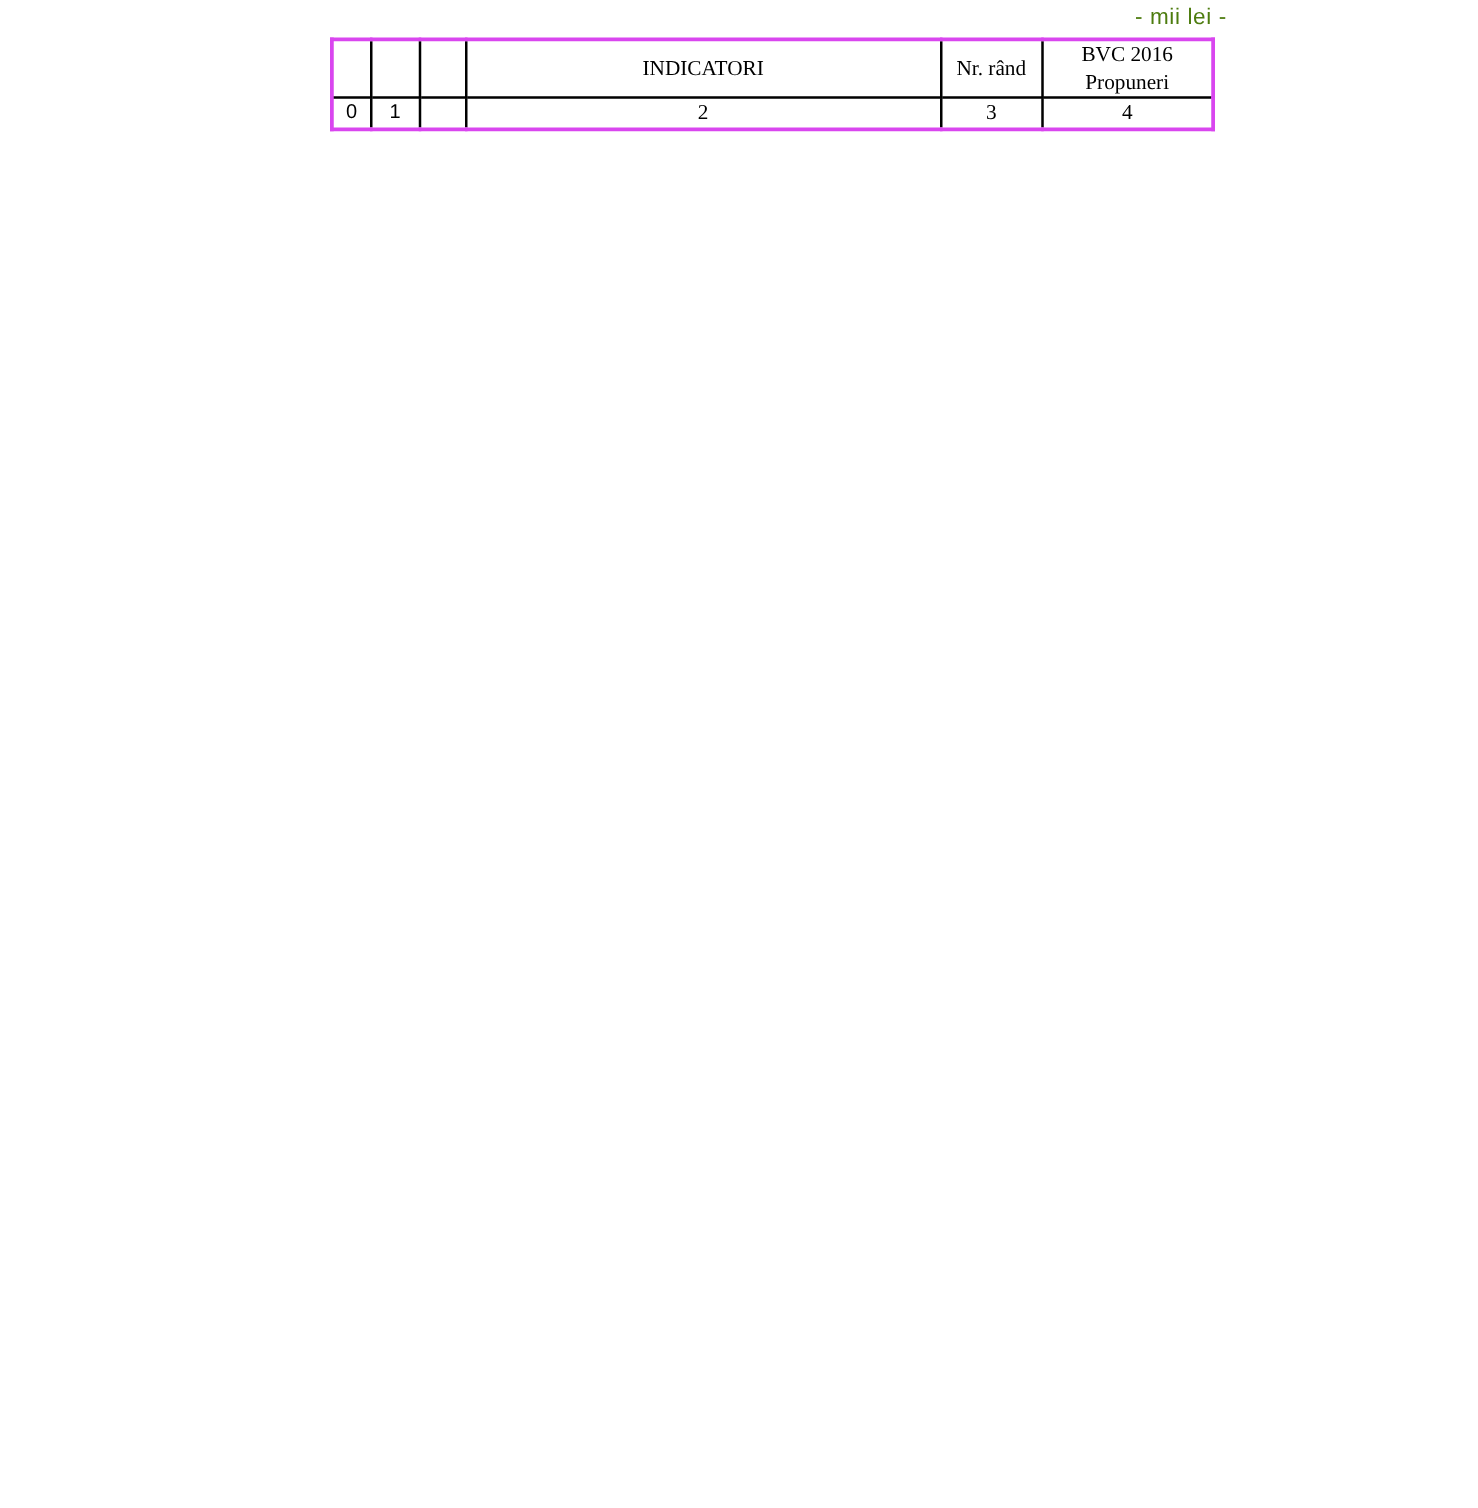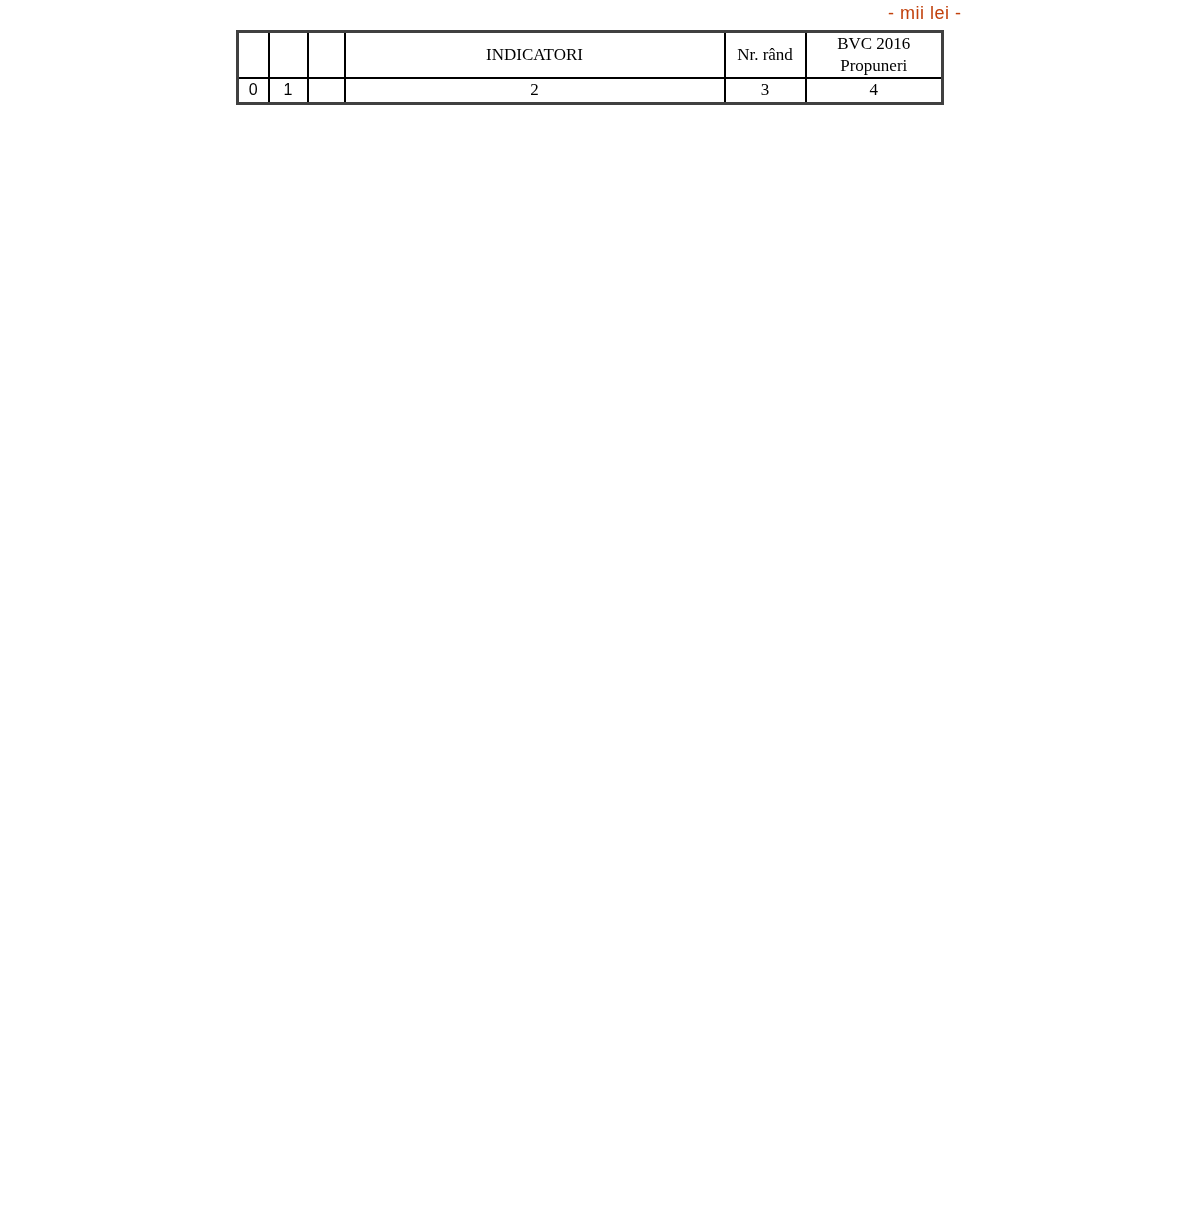--- a/index.html
+++ b/index.html
@@ -5,32 +5,32 @@
   html, body { margin: 0; padding: 0; }
   body {
     width: 1182px; height: 1206px;
     background: #ffffff;
     position: relative;
     overflow: hidden;
     color: #000;
   }
   .unit-note {
     position: absolute;
-    left: 888px; top: 3px;
+    left: 908px; top: 3px;
     font: 18px "Liberation Sans", sans-serif;
-    color: #c2410c;
+    color: #4d7c0f;
     letter-spacing: 0.5px;
   }
   table.budget {
     position: absolute;
-    left: 236px; top: 30px;
+    left: 264px; top: 30px;
     width: 705px;
     border-collapse: collapse;
     table-layout: fixed;
-    border: 3px solid #404040;
+    border: 3px solid #d946ef;
   }
   table.budget td, table.budget th {
     border: 2px solid #000;
     padding: 0;
     overflow: hidden;
     color: #000;
   }
   th {
     font: 17px/22px "Liberation Serif", serif;
     font-weight: normal;

